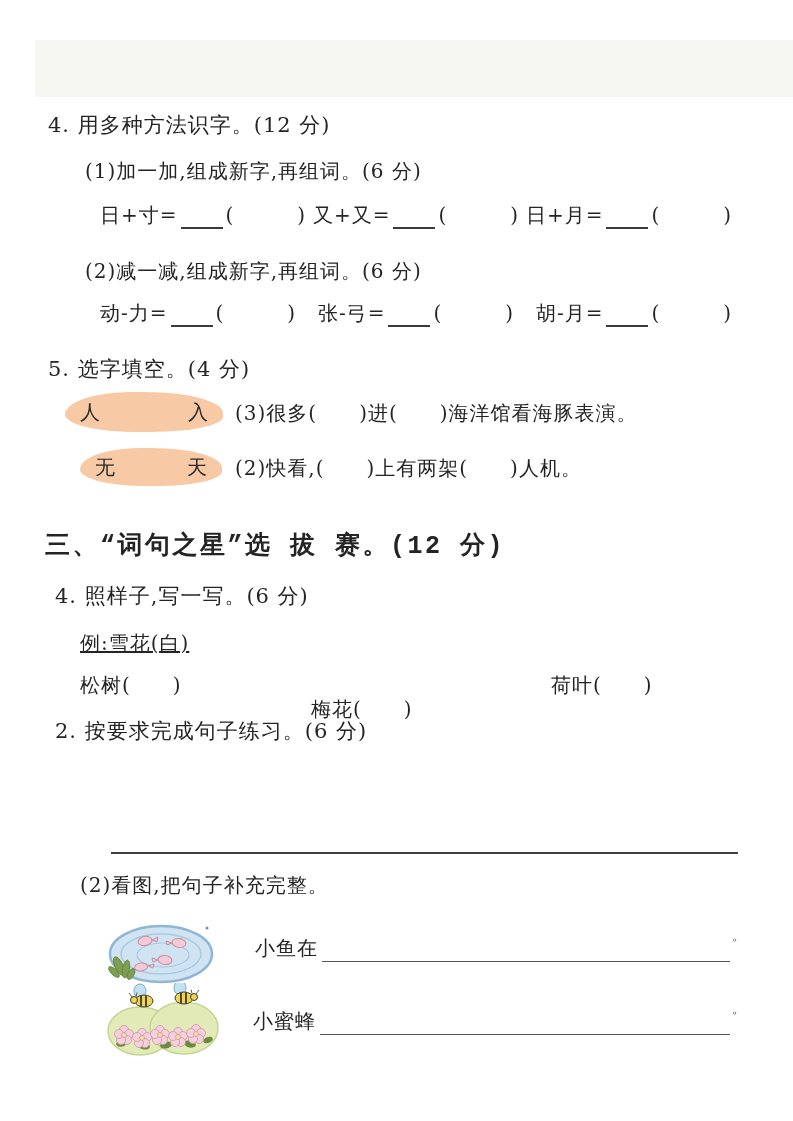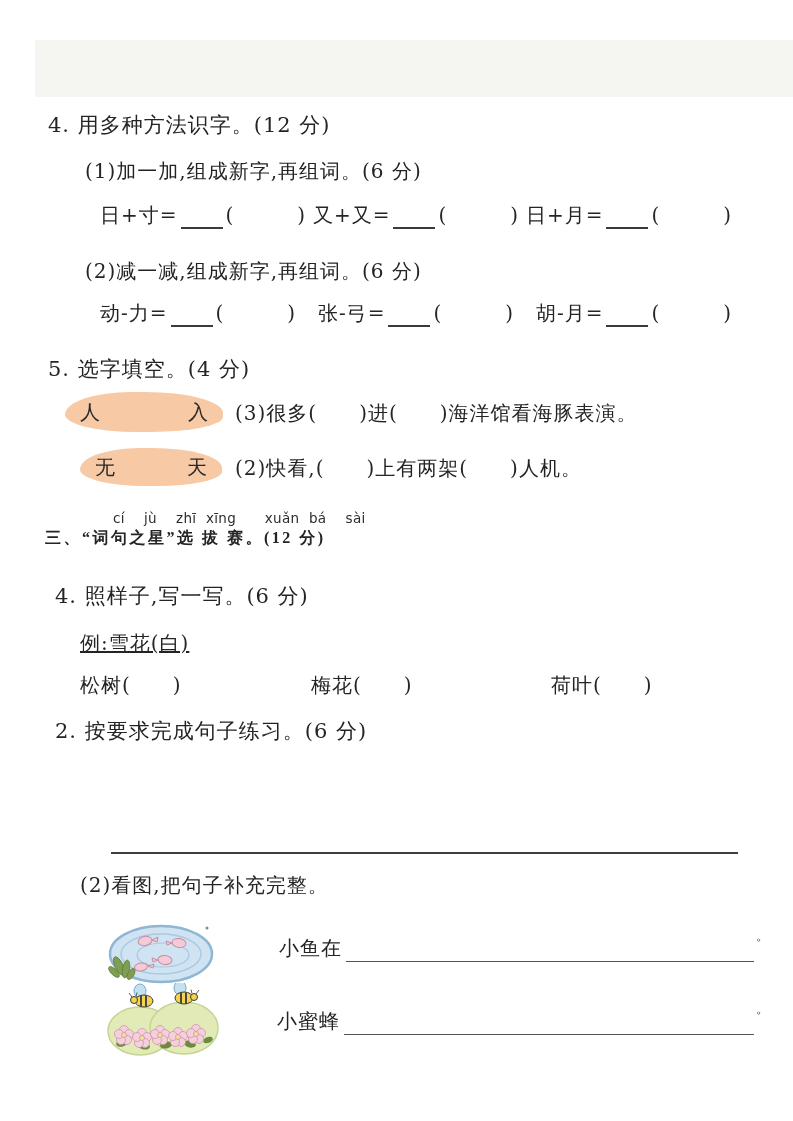--- a/index.html
+++ b/index.html
@@ -19,25 +19,25 @@
   .eq-paren{font-size:20px;letter-spacing:1px;white-space:pre;}
   
   .pill{
     background:#f8c9a5;display:flex;justify-content:space-between;align-items:center;
     padding:0 15px;border-radius:46% 54% 50% 50% / 62% 58% 42% 48%;
   }
   .pill .ch{font-size:20px;color:#2a2a2a;}
   
   .pinyin{font-family:"DejaVu Sans", sans-serif;font-size:13.5px;color:#2d2d2d;
           word-spacing:5px;letter-spacing:0.3px;white-space:pre;}
-  .sec-title{font-family:Liberation Serif, serif;font-weight:700;font-size:16px;
+  .sec-title{font-family:Liberation Mono, monospace;font-weight:700;font-size:25px;
              letter-spacing:2.5px;white-space:pre;text-align:right;}
   
   .hr-line{border-bottom:2px solid #3f3f3f;height:0;}
-  .fill-row{display:flex;margin-left:24px;}
+  .fill-row{display:flex;}
   .fill-prefix{font-size:20px;letter-spacing:1px;white-space:pre;}
   .fill-line{flex:1;border-bottom:1.5px solid #555;height:26px;margin-left:4px;}
   .fill-period{font-size:13px;line-height:1;padding-left:2px;transform:translateY(-6px);}
   svg{display:block;}
 </style>
 </head>
 <body>
 
 <div class="page">
 
@@ -92,27 +92,26 @@
     <span class="ch">入</span>
   </div>
   <div class="abs t" style="left:235px;top:400px;">(3)很多(　　)进(　　)海洋馆看海豚表演。</div>
 
   <div class="abs pill" style="left:80px;top:448px;width:112px;height:38px;">
     <span class="ch">无</span>
     <span class="ch">天</span>
   </div>
   <div class="abs t" style="left:235px;top:455px;">(2)快看,(　　)上有两架(　　)人机。</div>
 
-  <div class="abs pinyin" style="left:113px;top:510px;">cí  jù  zhī xīng   xuǎn bá  sài</div>
   <div class="abs sec-title" style="left:45px;top:528px;">三、“词句之星”选 拔 赛。(12 分)</div>
 
   <div class="abs t t-main" style="left:55px;top:583px;">4. 照样子,写一写。(6 分)</div>
   <div class="abs t" style="left:80px;top:630px;text-decoration:underline;">例:雪花(白)</div>
   <div class="abs t" style="left:80px;top:672px;">松树(　　)</div>
-  <div class="abs t" style="left:311px;top:672px;">梅花(　　)</div>
+  <div class="abs t" style="left:311px;top:696px;">梅花(　　)</div>
   <div class="abs t" style="left:551px;top:672px;">荷叶(　　)</div>
 
   <div class="abs t t-main" style="left:55px;top:718px;">2. 按要求完成句子练习。(6 分)</div>
 
   <div class="abs hr-line" style="left:111px;top:852px;width:627px;"></div>
 
   <div class="abs t" style="left:80px;top:872px;">(2)看图,把句子补充完整。</div>
 
   <div class="abs" style="left:105px;top:916px;">
     <svg width="112" height="74" viewBox="0 0 112 74">

